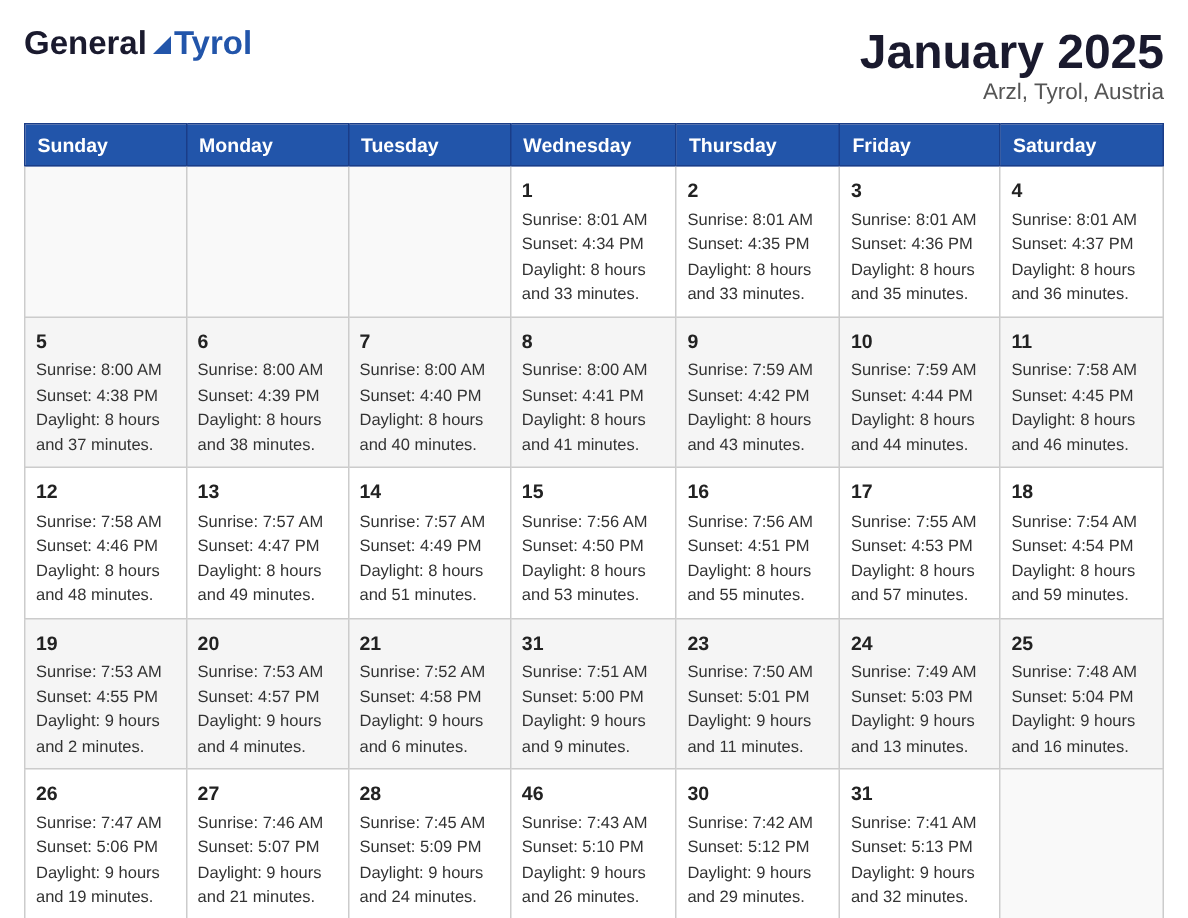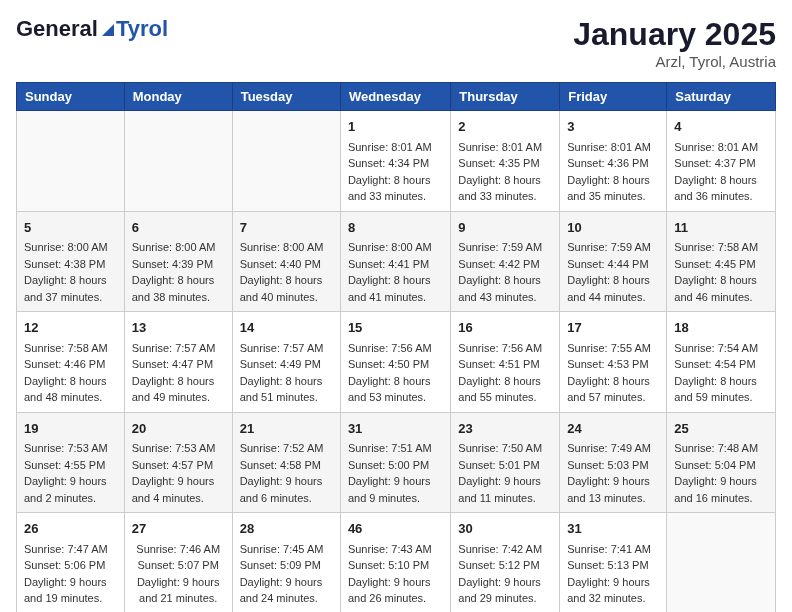--- a/index.html
+++ b/index.html
@@ -281,21 +281,21 @@
       </tr>
       <tr>
         <td>
           <div class="day-number">26</div>
           <div class="day-info" style="white-space: pre-line;">Sunrise: 7:47 AM
 Sunset: 5:06 PM
 Daylight: 9 hours and 19 minutes.</div>
         </td>
         <td>
           <div class="day-number">27</div>
-          <div class="day-info" style="white-space: pre-line; text-align: center;">Sunrise: 7:46 AM
+          <div class="day-info" style="white-space: pre-line;">Sunrise: 7:46 AM
 Sunset: 5:07 PM
 Daylight: 9 hours and 21 minutes.</div>
         </td>
         <td>
           <div class="day-number">28</div>
           <div class="day-info" style="white-space: pre-line;">Sunrise: 7:45 AM
 Sunset: 5:09 PM
 Daylight: 9 hours and 24 minutes.</div>
         </td>
         <td>

